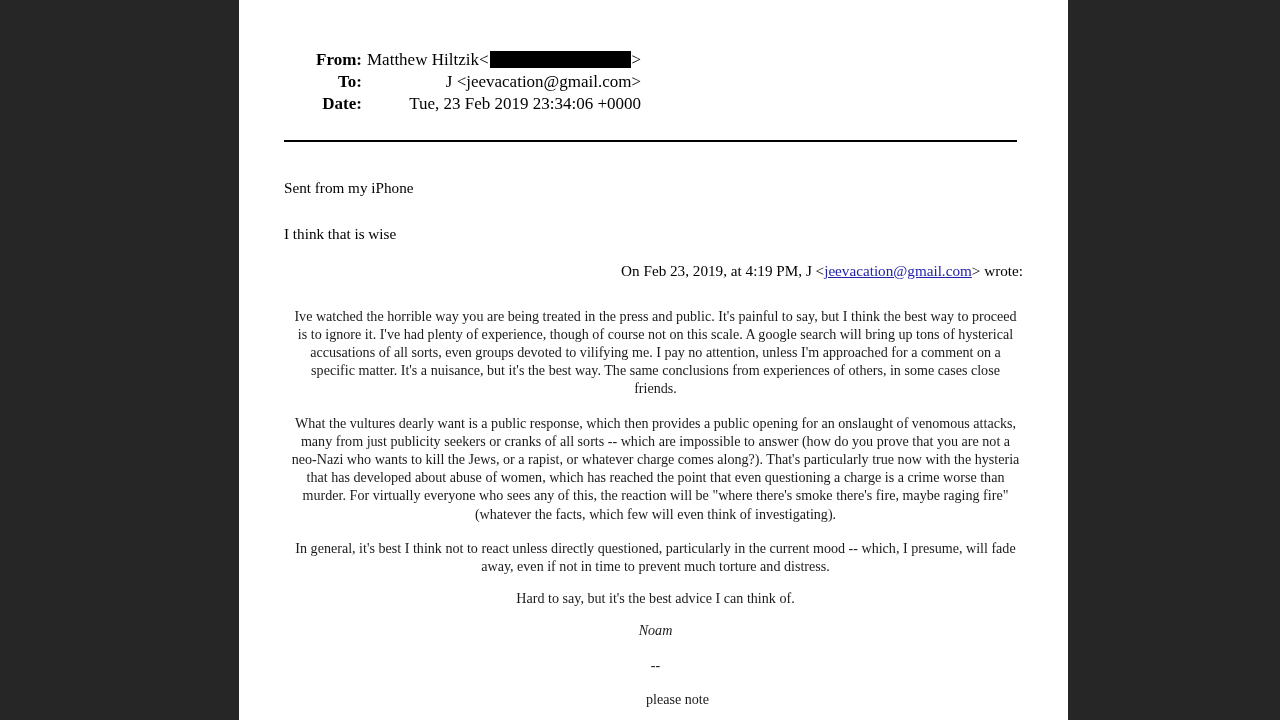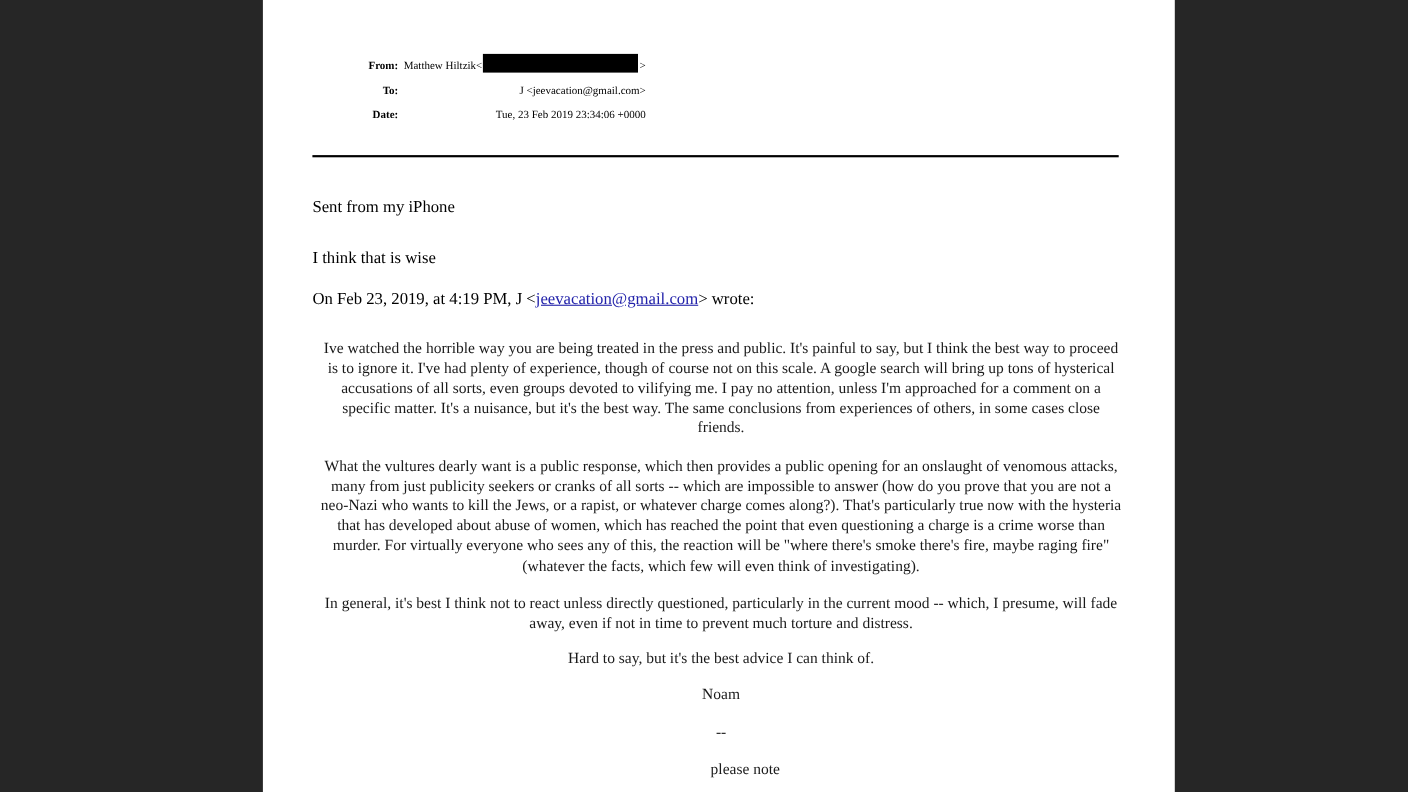--- a/index.html
+++ b/index.html
@@ -42,21 +42,21 @@
 
   
   .hdr {
     margin-top: 49px;
     border-collapse: collapse;
     border-spacing: 0;
   }
   .hdr tr { vertical-align: baseline; }
   .hdr td {
     padding: 0;
-    font-size: 10px;
+    font-size: 17px;
     line-height: 22.2px;
     color: #000;
     white-space: nowrap;
   }
   .hdr .lbl {
     font-weight: bold;
     text-align: right;
     padding-right: 5px;
     width: 78px;
   }
@@ -81,21 +81,21 @@
   }
 
   
   .body-text {
     font-size: 15.2px;
     line-height: 18px;
     color: #000;
   }
   .p-wise   { margin-top: 28px; }
   .p-sent   { margin-top: 37px; }
-  .p-wrote  { margin-top: 19px; }
+  .p-wrote  { margin-top: 19px; text-align: right; }
 
   a.maillink {
     color: #2222aa;
     text-decoration: underline;
   }
 
   
   .quoted {
     margin-top: 27px;
     margin-left: 6px;
@@ -103,21 +103,21 @@
     font-size: 14.1px;
     line-height: 18.2px;
     color: #1a1a1a;
   }
   .quoted p {
     margin: 0 0 16px 0;
     text-align: center;
   }
   .quoted p.tight { margin-bottom: 14px; }
 
-  .sig-name { margin: 0; }
+  .sig-name { margin: 0; font-style: italic; }
   .sig-dashes { margin: 0; }
   .sig-note {
     margin: 0;
     padding-left: 44px;
   }
 </style>
 </head>
 <body>
 
 <div class="viewport">

